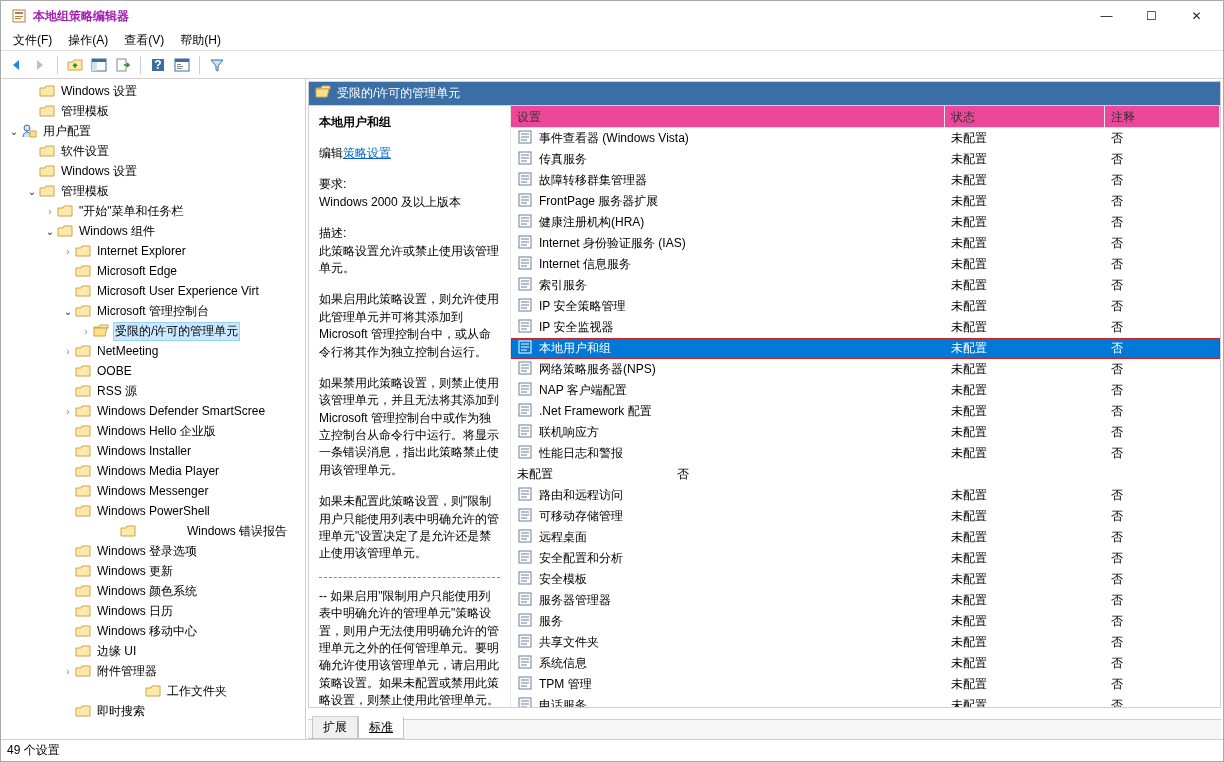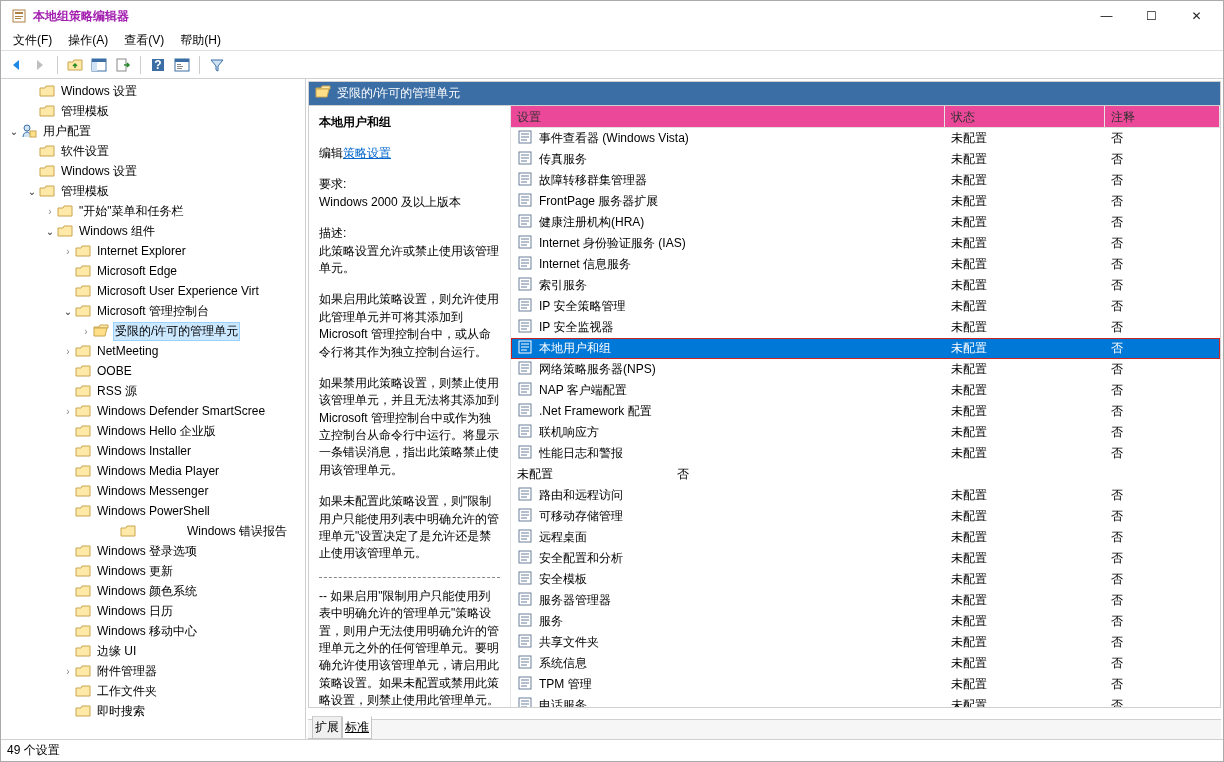--- a/index.html
+++ b/index.html
@@ -60,21 +60,21 @@
 .list-row .cell { padding: 0 6px; display: flex; align-items: center; gap: 6px;}
 .list-row .cell-setting { flex: 1; }
 .list-row .cell-state { width: 160px; }
 .list-row .cell-note { width: 115px; }
 .list-row.selected { background: #0078d7; color: #fff; outline: 1px solid #cc2222; outline-offset: -1px;}
 .list-row.selected .setting-icon svg rect { stroke: #fff; }
 .list-row.selected .setting-icon svg line { stroke: #fff; }
 
 
 .tabs-bar { height: 20px; display: flex; align-items: flex-end; background: #f6f6f6; border-top: 1px solid #d0d0d0; margin: 0 2px;}
-.tabs-bar .tab { padding: 2px 2px; border: 1px solid #c5c5c5;  border-top: 1px solid #d0d0d0; background: #fff; position: relative; top: 0;}
+.tabs-bar .tab { padding: 2px 10px; border: 1px solid #c5c5c5;  border-top: 1px solid #d0d0d0; background: #fff; position: relative; top: 0;}
 .tabs-bar .tab.inactive { background: #f0f0f0; }
 .tabs-bar .spacer{ width: 4px; border-bottom: 1px solid #c5c5c5;}
 .tabs-bar .tab.active { border-top-color: #fff; text-decoration: underline; }
 
 
 .statusbar { height: 22px; border-top: 1px solid #d0d0d0; display: flex; align-items: center; padding: 0 6px; background: #fff;}
 
 
 .tree-panel::-webkit-scrollbar, .list-body::-webkit-scrollbar, .detail-desc::-webkit-scrollbar { width: 16px; height: 16px;}
 .tree-panel::-webkit-scrollbar-thumb, .list-body::-webkit-scrollbar-thumb, .detail-desc::-webkit-scrollbar-thumb{ background: #c2c2c2; }
@@ -433,21 +433,21 @@
         </div>
         <div class="tree-row" style="padding-left: 60px;">
           <span class="twisty">›</span>
           <span class="icon folder-icon">
             <svg viewBox="0 0 16 16">
               <path d="M1 5h5l1-2h8v10H1z" fill="#ffe9a8" stroke="#caa64e"></path>
             </svg>
           </span>
           <span class="label">附件管理器</span>
         </div>
-        <div class="tree-row" style="padding-left: 60px;">
+        <div class="tree-row" style="padding-left: 60px; justify-content: center;">
           <span class="twisty empty">·</span>
           <span class="icon folder-icon">
             <svg viewBox="0 0 16 16">
               <path d="M1 5h5l1-2h8v10H1z" fill="#ffe9a8" stroke="#caa64e"></path>
             </svg>
           </span>
           <span class="label">工作文件夹</span>
         </div>
         <div class="tree-row" style="padding-left: 60px;">
           <span class="twisty empty">·</span>

